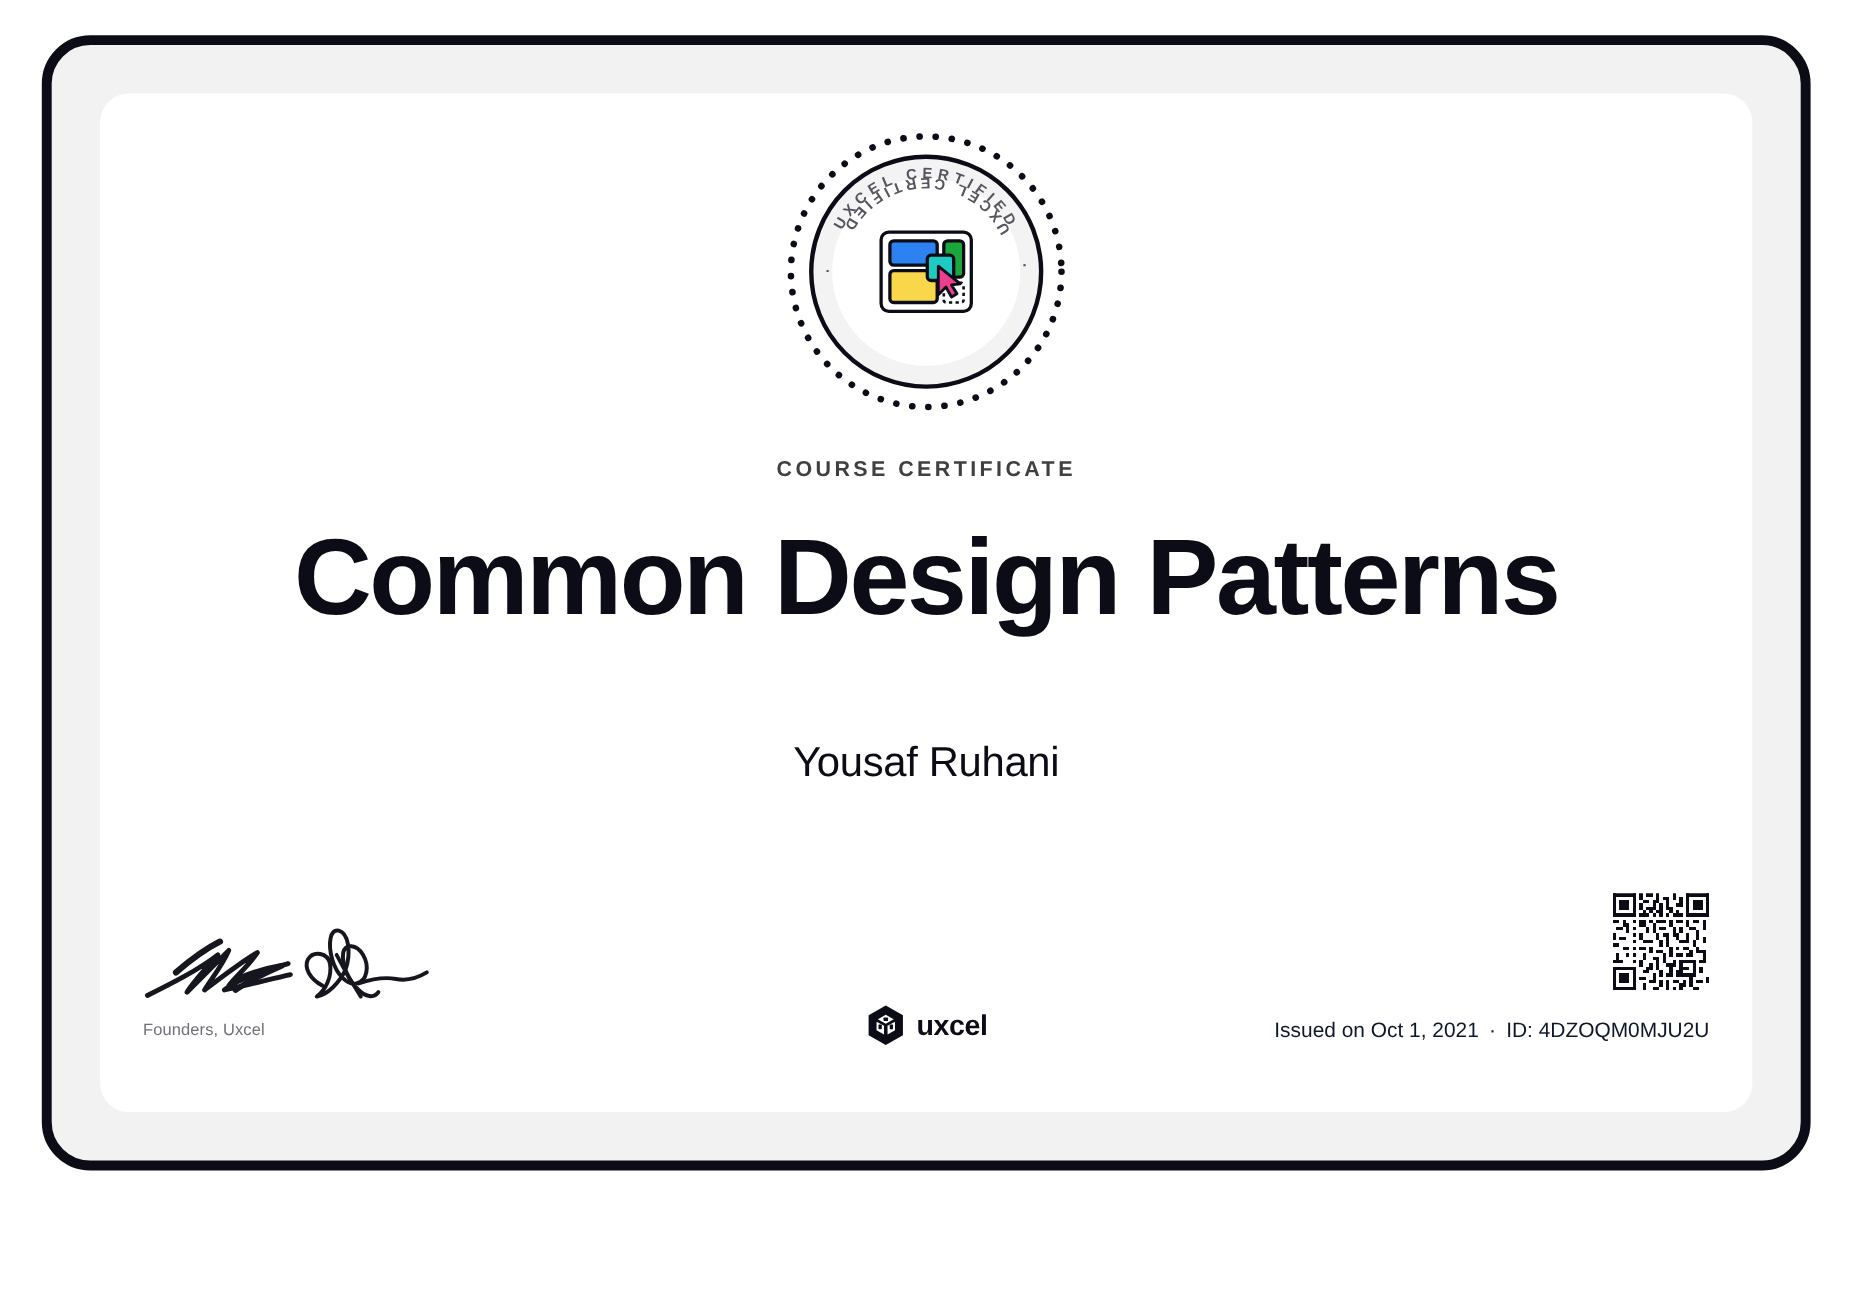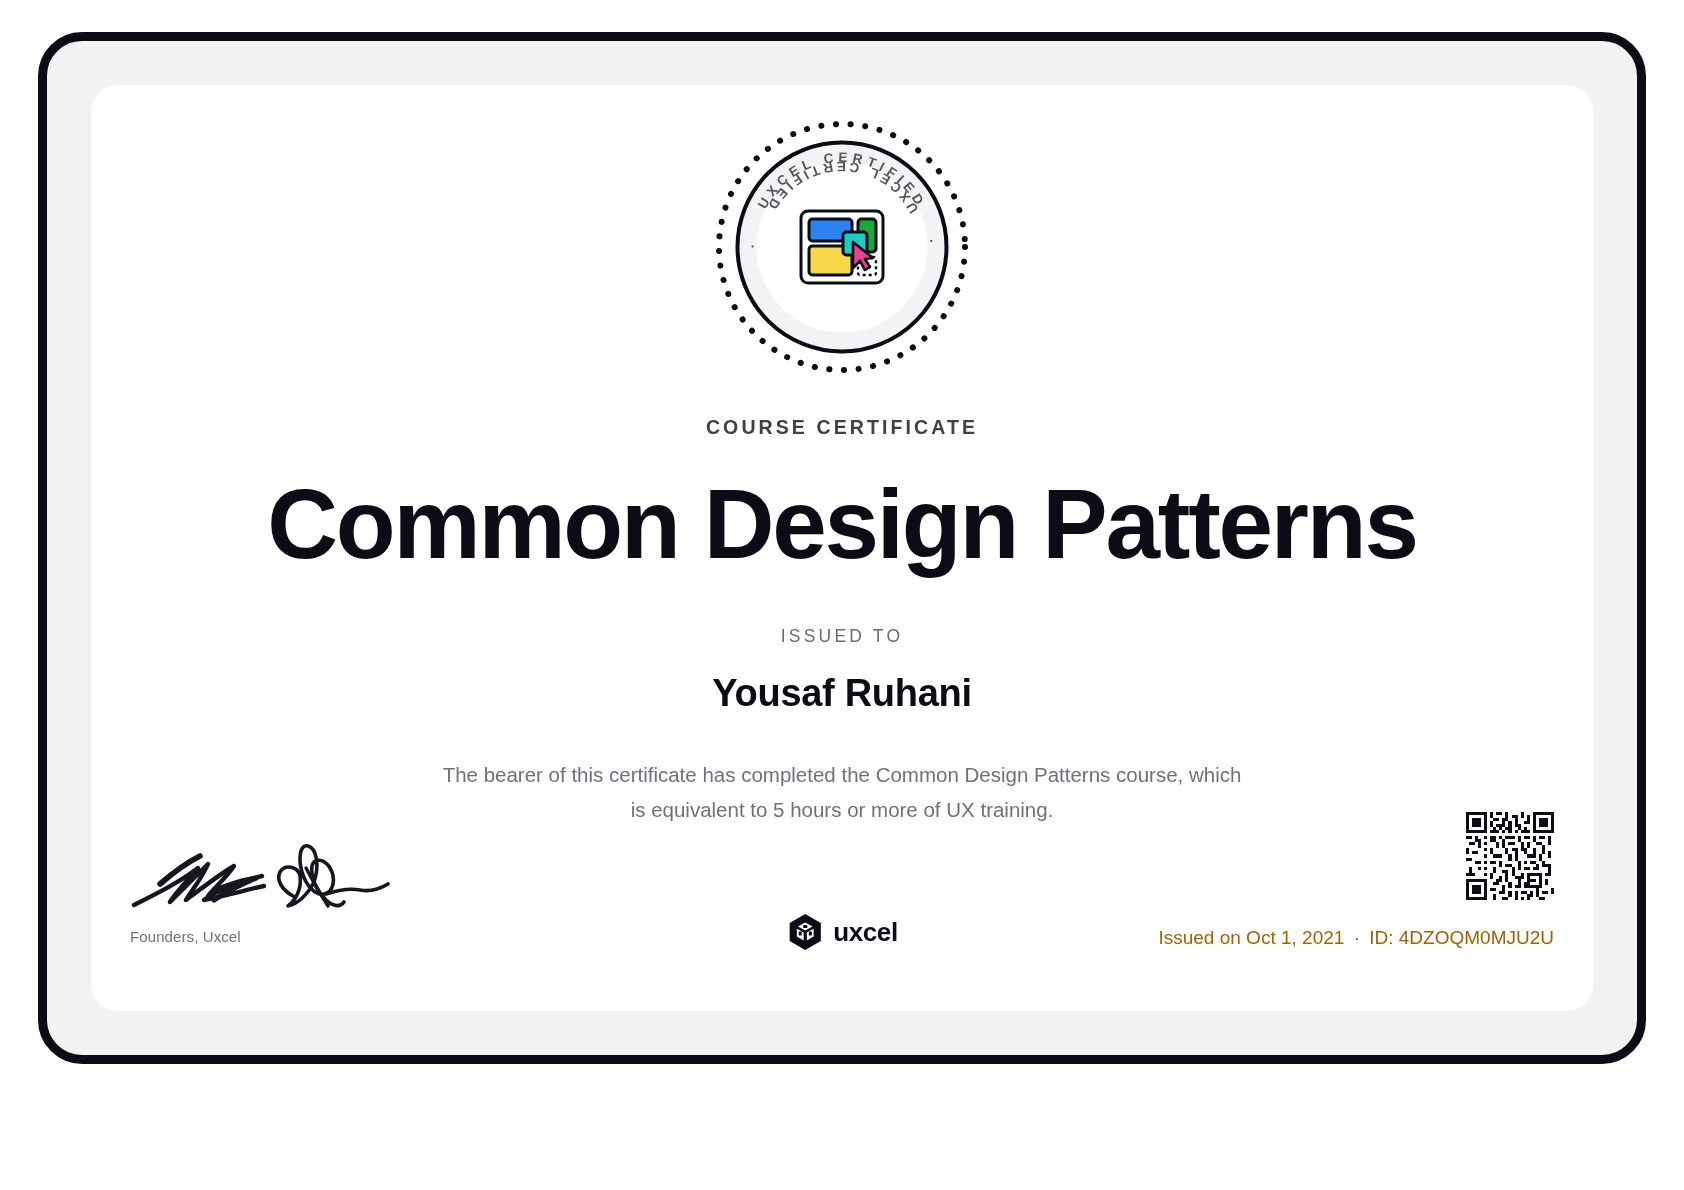--- a/index.html
+++ b/index.html
@@ -74,21 +74,21 @@
   #issued-to-label {
     top: 541px;
     font-size: 17.5px;
     font-weight: 500;
     letter-spacing: 3.2px;
     color: #6b6b76;
   }
   #recipient-name {
     top: 587px;
     font-size: 38px;
-    font-weight: 700;
+    font-weight: 400;
     letter-spacing: -0.3px;
     color: #0c0c17;
   }
   #description {
     top: 672px;
     left: 50%;
     transform: translateX(-50%);
     right: auto;
     width: 800px;
     font-size: 20.5px;
@@ -135,21 +135,21 @@
     bottom: 111px;
     width: 88px;
     height: 88px;
     image-rendering: pixelated;
   }
   #issue-info {
     position: absolute;
     right: 39px;
     bottom: 62px;
     font-size: 19px;
-    color: #a16207;
+    color: #0f172a;
     white-space: nowrap;
   }
   #issue-info .dot-sep { padding: 0 4px; }
 </style>
 </head>
 <body>
 
 <div id="certificate-root">
   <div id="certificate-card">
 
@@ -182,25 +182,23 @@
           <rect x="130" y="114" width="24" height="23" rx="3.5" fill="#1ecbc2" stroke="#0c0c17" stroke-width="3"></rect>
           <path d="M 140,124 L 140,150 L 147,143 L 152,152 L 157,149 L 152,141 L 160,140 Z" fill="#ee3e90" stroke="#0c0c17" stroke-width="2.6" stroke-linejoin="round"></path>
         </g>
       </svg>
     </div>
 
     <div class="center-col" id="eyebrow">COURSE CERTIFICATE</div>
 
     <h1 class="center-col" id="course-title" style="margin:16px;">Common Design Patterns</h1>
 
-    <div class="center-col" id="issued-to-label">ISSUED TO</div>
 
     <div class="center-col" id="recipient-name">Yousaf Ruhani</div>
 
-    <div class="center-col" id="description">The bearer of this certificate has completed the Common Design Patterns course, which is equivalent to 5 hours or more of UX training.</div>
 
     <div id="signature-block">
       <svg id="signature-image" width="290" height="80" viewBox="0 0 290 80" xmlns="http://www.w3.org/2000/svg">
         <g fill="none" stroke="#16161f" stroke-linecap="round" stroke-linejoin="round">
           <path d="M4 67 C 26 56, 50 44, 68 30 C 58 42, 46 54, 40 64 C 52 52, 66 38, 78 26
                    C 72 40, 62 52, 56 62 C 72 50, 90 36, 104 28 C 96 40, 84 50, 78 58
                    C 96 50, 116 42, 132 38 L 112 44 C 98 48, 84 54, 74 62
                    C 94 58, 116 52, 134 48" stroke-width="4.4"></path>
           <path d="M30 46 C 44 34, 58 24, 70 18" stroke-width="5.6"></path>
           <path d="M86 52 C 100 46, 114 42, 126 40 C 112 46, 96 54, 84 62" stroke-width="5.2"></path>

